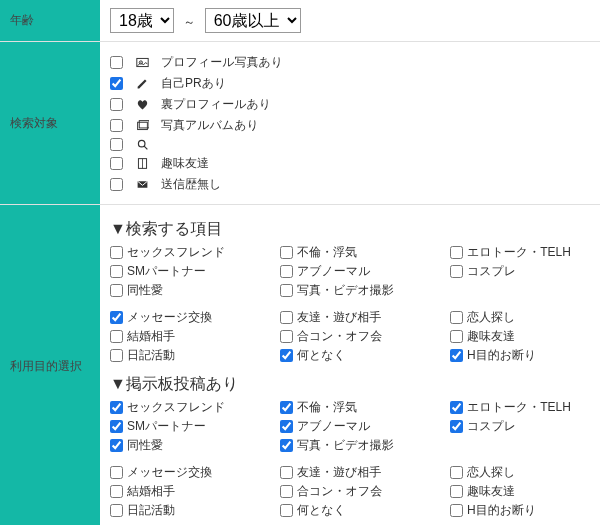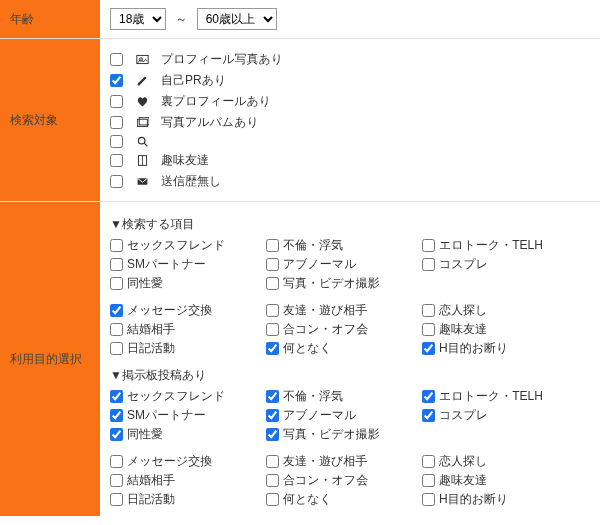--- a/index.html
+++ b/index.html
@@ -8,34 +8,34 @@
     font-family: "MS PGothic", "Hiragino Sans", Meiryo, sans-serif;
     font-size: 12px;
     color: #333;
     background: #fff;
     width: 600px;
   }
   .row { display: flex; border-bottom: 1px solid #e0e0e0; }
   .row:last-child { border-bottom: none; }
   .label-cell {
     width: 100px;
-    background: #f97316;
+    background: #14b8a6;
     padding: 10px 10px;
     display: flex;
     align-items: center;
     color: #444;
     flex-shrink: 0;
   }
   .content-cell {
     flex: 1;
     padding: 8px 10px;
     background: #fff;
   }
   select {
-    font-size: 12px;
+    font-size: 16px;
     padding: 2px 4px;
     border: 1px solid #999;
     background: #fff;
   }
   .tilde { margin: 0 6px; }
   .chk-line {
     display: flex;
     align-items: center;
     gap: 12px;
     margin: 3px 0;
@@ -49,26 +49,26 @@
   .chk-line .ico {
     width: 14px; height: 14px;
     display: inline-flex;
     align-items: center;
     justify-content: center;
   }
   .chk-line .ico svg { width: 13px; height: 13px; }
   .warn { color: #d93025; margin-left: 6px; }
   .group-title {
     margin: 6px 0 4px 0;
-    font-size: 12px;
+    font-size: 16px;
   }
   .grid3 {
     display: grid;
     grid-template-columns: 150px 150px 150px;
-    gap: 2px 6px;
+    gap: 2px 20px;
     margin-bottom: 10px;
   }
   .grid3:last-child { margin-bottom: 0; }
   .g-item {
     display: flex;
     align-items: center;
     gap: 4px;
   }
   .g-item input[type=checkbox] {
     width: 13px; height: 13px;

